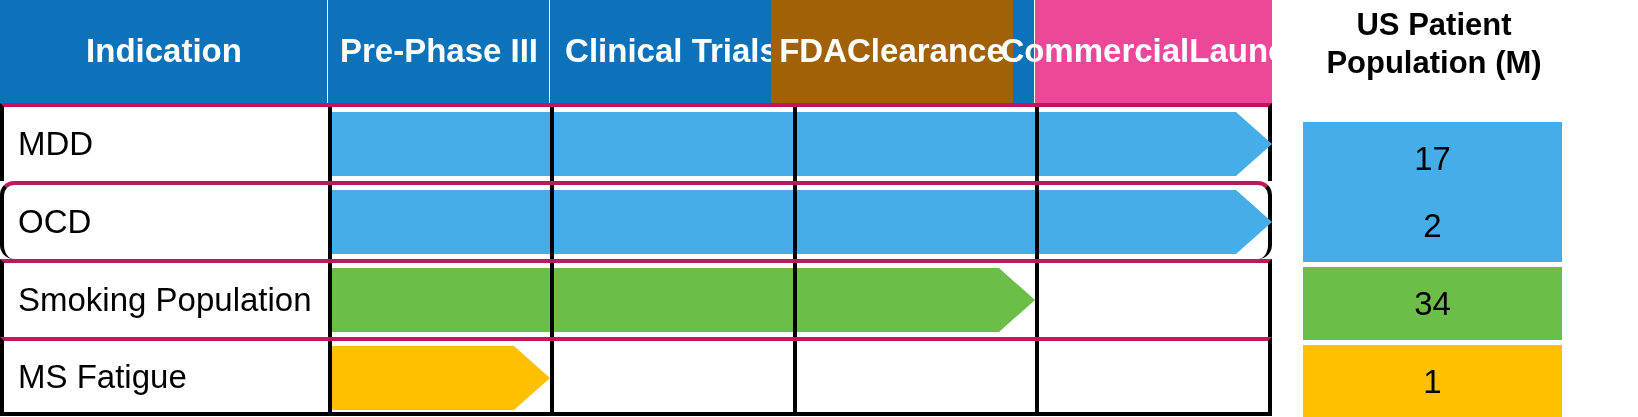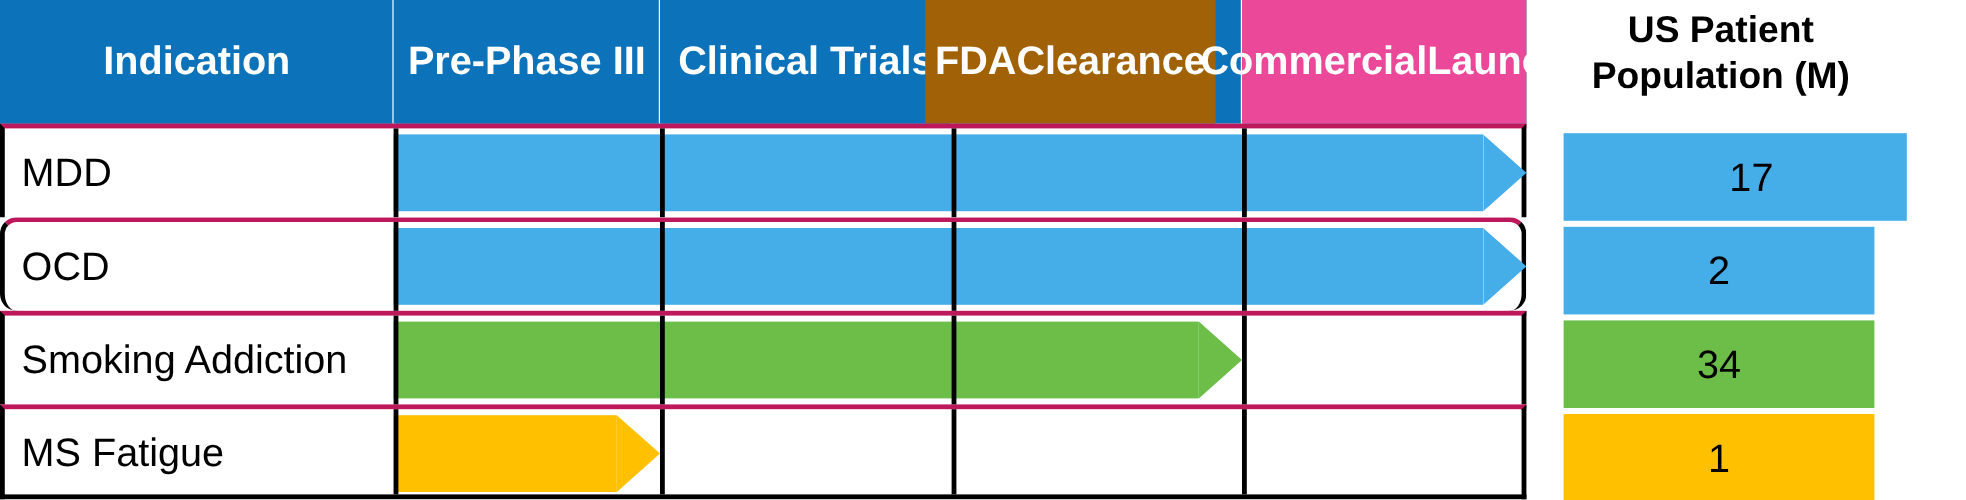--- a/index.html
+++ b/index.html
@@ -197,21 +197,21 @@
           <div class="arrow" style="--c: #45ade8; left: 324px; width: 944px;">
             <div class="body" style="width: 908px;"></div>
             <div class="head" style="left: 908px;"></div>
           </div>
         </div>
         <div class="row" style="top: 156px;">
           <div class="cell-divider" style="left: 324px;"></div>
           <div class="cell-divider" style="left: 546px;"></div>
           <div class="cell-divider" style="left: 789px;"></div>
           <div class="cell-divider" style="left: 1031px;"></div>
-          <div class="ind-label">Smoking Addiction</div>
+          <div class="ind-label">Smoking Population</div>
           <div class="arrow" style="--c: #6cbe49; left: 324px; width: 707px;">
             <div class="body" style="width: 671px;"></div>
             <div class="head" style="left: 671px;"></div>
           </div>
         </div>
         <div class="row last" style="top: 234px;">
           <div class="cell-divider" style="left: 324px;"></div>
           <div class="cell-divider" style="left: 546px;"></div>
           <div class="cell-divider" style="left: 789px;"></div>
           <div class="cell-divider" style="left: 1031px;"></div>
@@ -224,20 +224,20 @@
       </div>
 
   </div>
 
   <div id="population-panel">
     <div class="pop-header">
       <div>US Patient</div>
       <div>Population (M)</div>
     </div>
     <div id="pop-cells">
-        <div class="pop-cell" style="--c: #45ade8; top: 111px; padding-left: 27px;">17</div>
+        <div class="pop-cell" style="--c: #45ade8; top: 122px;">17</div>
         <div class="pop-cell" style="--c: #45ade8; top: 189px;">2</div>
         <div class="pop-cell" style="--c: #6cbe49; top: 267px;">34</div>
         <div class="pop-cell" style="--c: #ffc000; top: 345px;">1</div>
       </div>
   </div>
 
 </div>
 
 </body></html>

